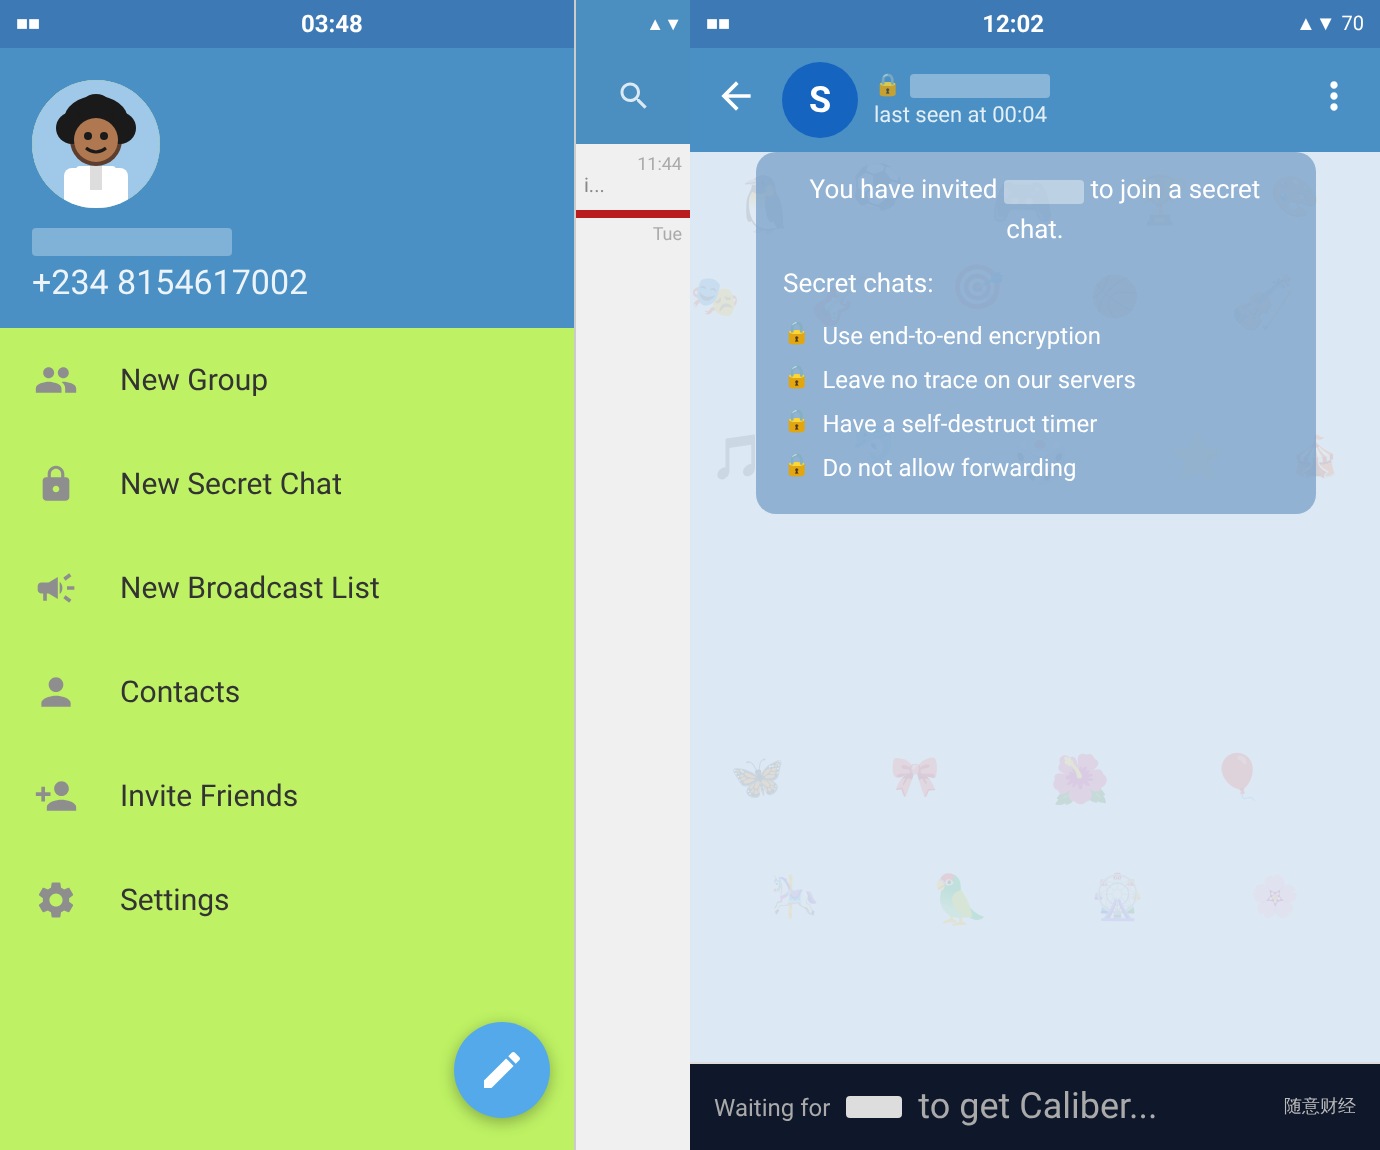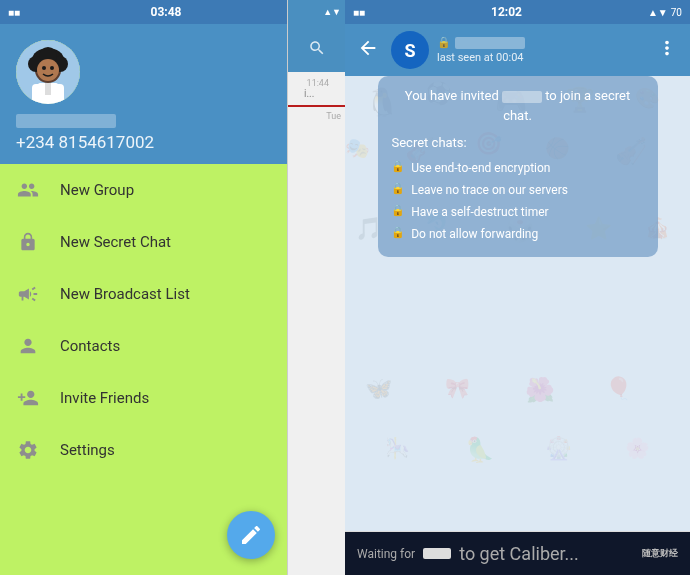--- a/index.html
+++ b/index.html
@@ -389,21 +389,21 @@
     <div style="height:24px; background:#4a8fc0; display:flex; align-items:center; justify-content:flex-end; padding-right:4px; font-size:9px; color:#fff;">
       <span>▲▼</span>
     </div>
 
     <div style="height:48px; background:#4a8fc0; display:flex; align-items:center; justify-content:center;">
       <svg width="18" height="18" viewBox="0 0 24 24" fill="rgba(255,255,255,0.8)">
         <path d="M15.5 14h-.79l-.28-.27C15.41 12.59 16 11.11 16 9.5 16 5.91 13.09 3 9.5 3S3 5.91 3 9.5 5.91 16 9.5 16c1.61 0 3.09-.59 4.23-1.57l.27.28v.79l5 4.99L20.49 19l-4.99-5zm-6 0C7.01 14 5 11.99 5 9.5S7.01 5 9.5 5 14 7.01 14 9.5 11.99 14 9.5 14z"></path>
       </svg>
     </div>
 
-    <div style="padding:6px 16px; border-bottom:2px solid #b91c1c; cursor:pointer;">
+    <div style="padding:6px 4px; border-bottom:4px solid #b91c1c; cursor:pointer;">
       <div style="font-size:9px; color:#aaa; text-align:right;">11:44</div>
       <div style="font-size:10px; color:#888; overflow:hidden;">i...</div>
     </div>
 
     <div style="padding:4px; font-size:9px; color:#aaa; text-align:right;">Tue</div>
   </div>
 
   <div class="fab">
     <svg width="24" height="24" viewBox="0 0 24 24" fill="#fff">
       <path d="M3 17.25V21h3.75L17.81 9.94l-3.75-3.75L3 17.25zM20.71 7.04c.39-.39.39-1.02 0-1.41l-2.34-2.34c-.39-.39-1.02-.39-1.41 0l-1.83 1.83 3.75 3.75 1.83-1.83z"></path>
@@ -499,18 +499,18 @@
         </div>
       </div>
 
     </div>
   </div>
 
   <div class="chat-bottom">
     <span style="color:#aaa; font-size:12px;">Waiting for </span>
     <span style="display:inline-block; width:28px; height:11px; background:#ddd; border-radius:2px; vertical-align:middle;"></span>
     <span style="color:#aaa; font-size:18px;"> to get Caliber...</span>
-    <div style="margin-left:auto; display:flex; gap:4px;font-weight:bold;">
+    <div style="margin-left:auto; display:flex; gap:4px;">
       <span style="font-size:9px; color:#bbb;">随意财经</span>
     </div>
   </div>
 
 </div>
 
 </body></html>

